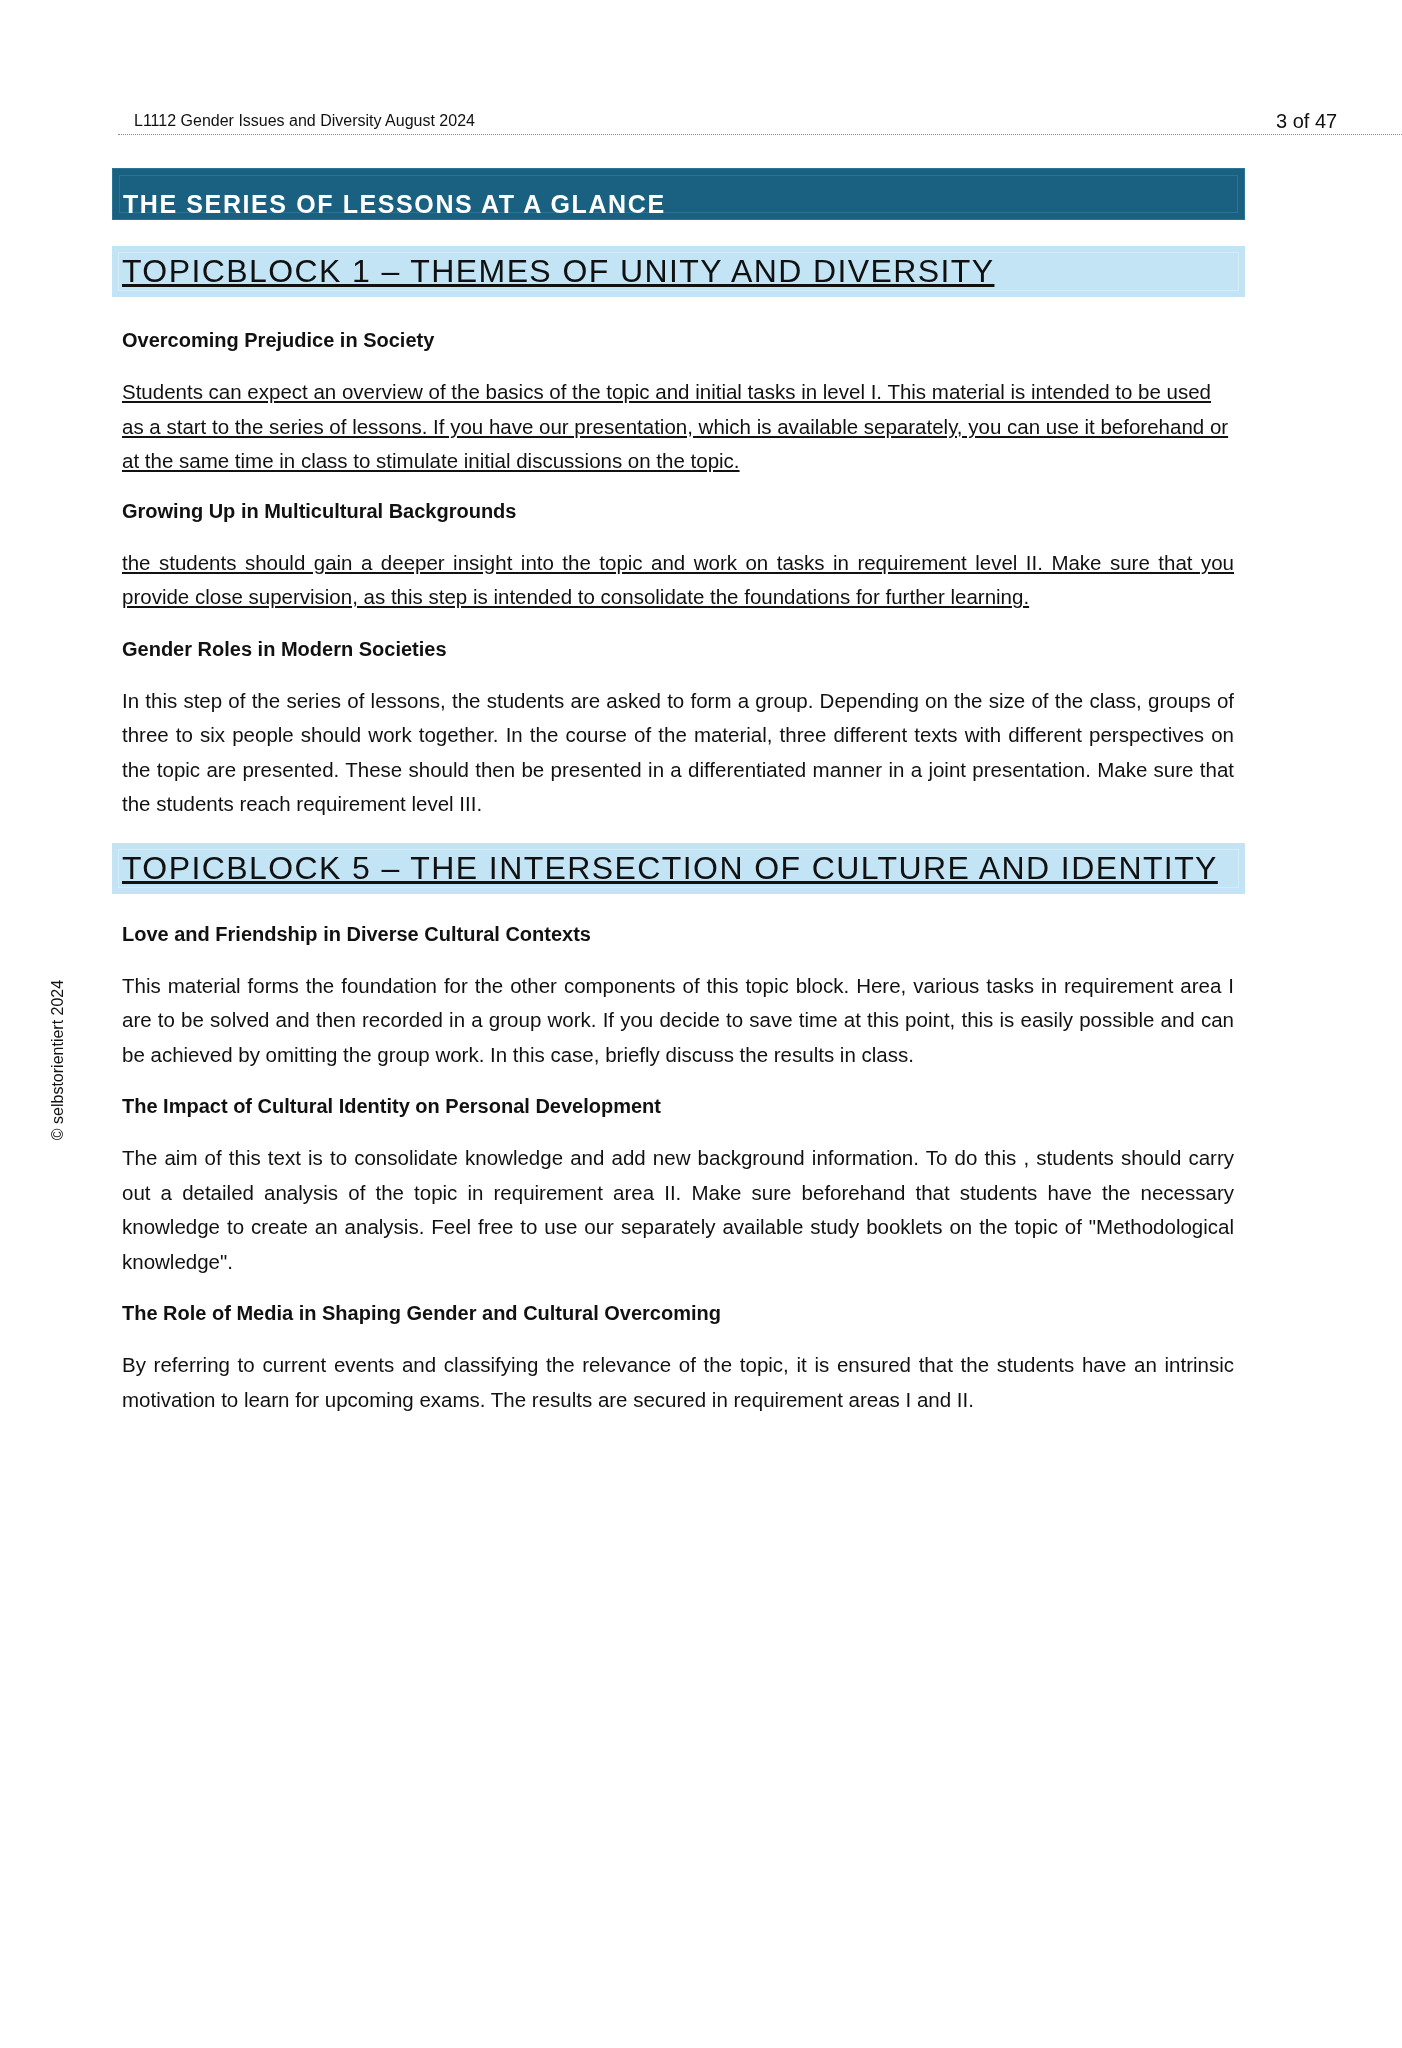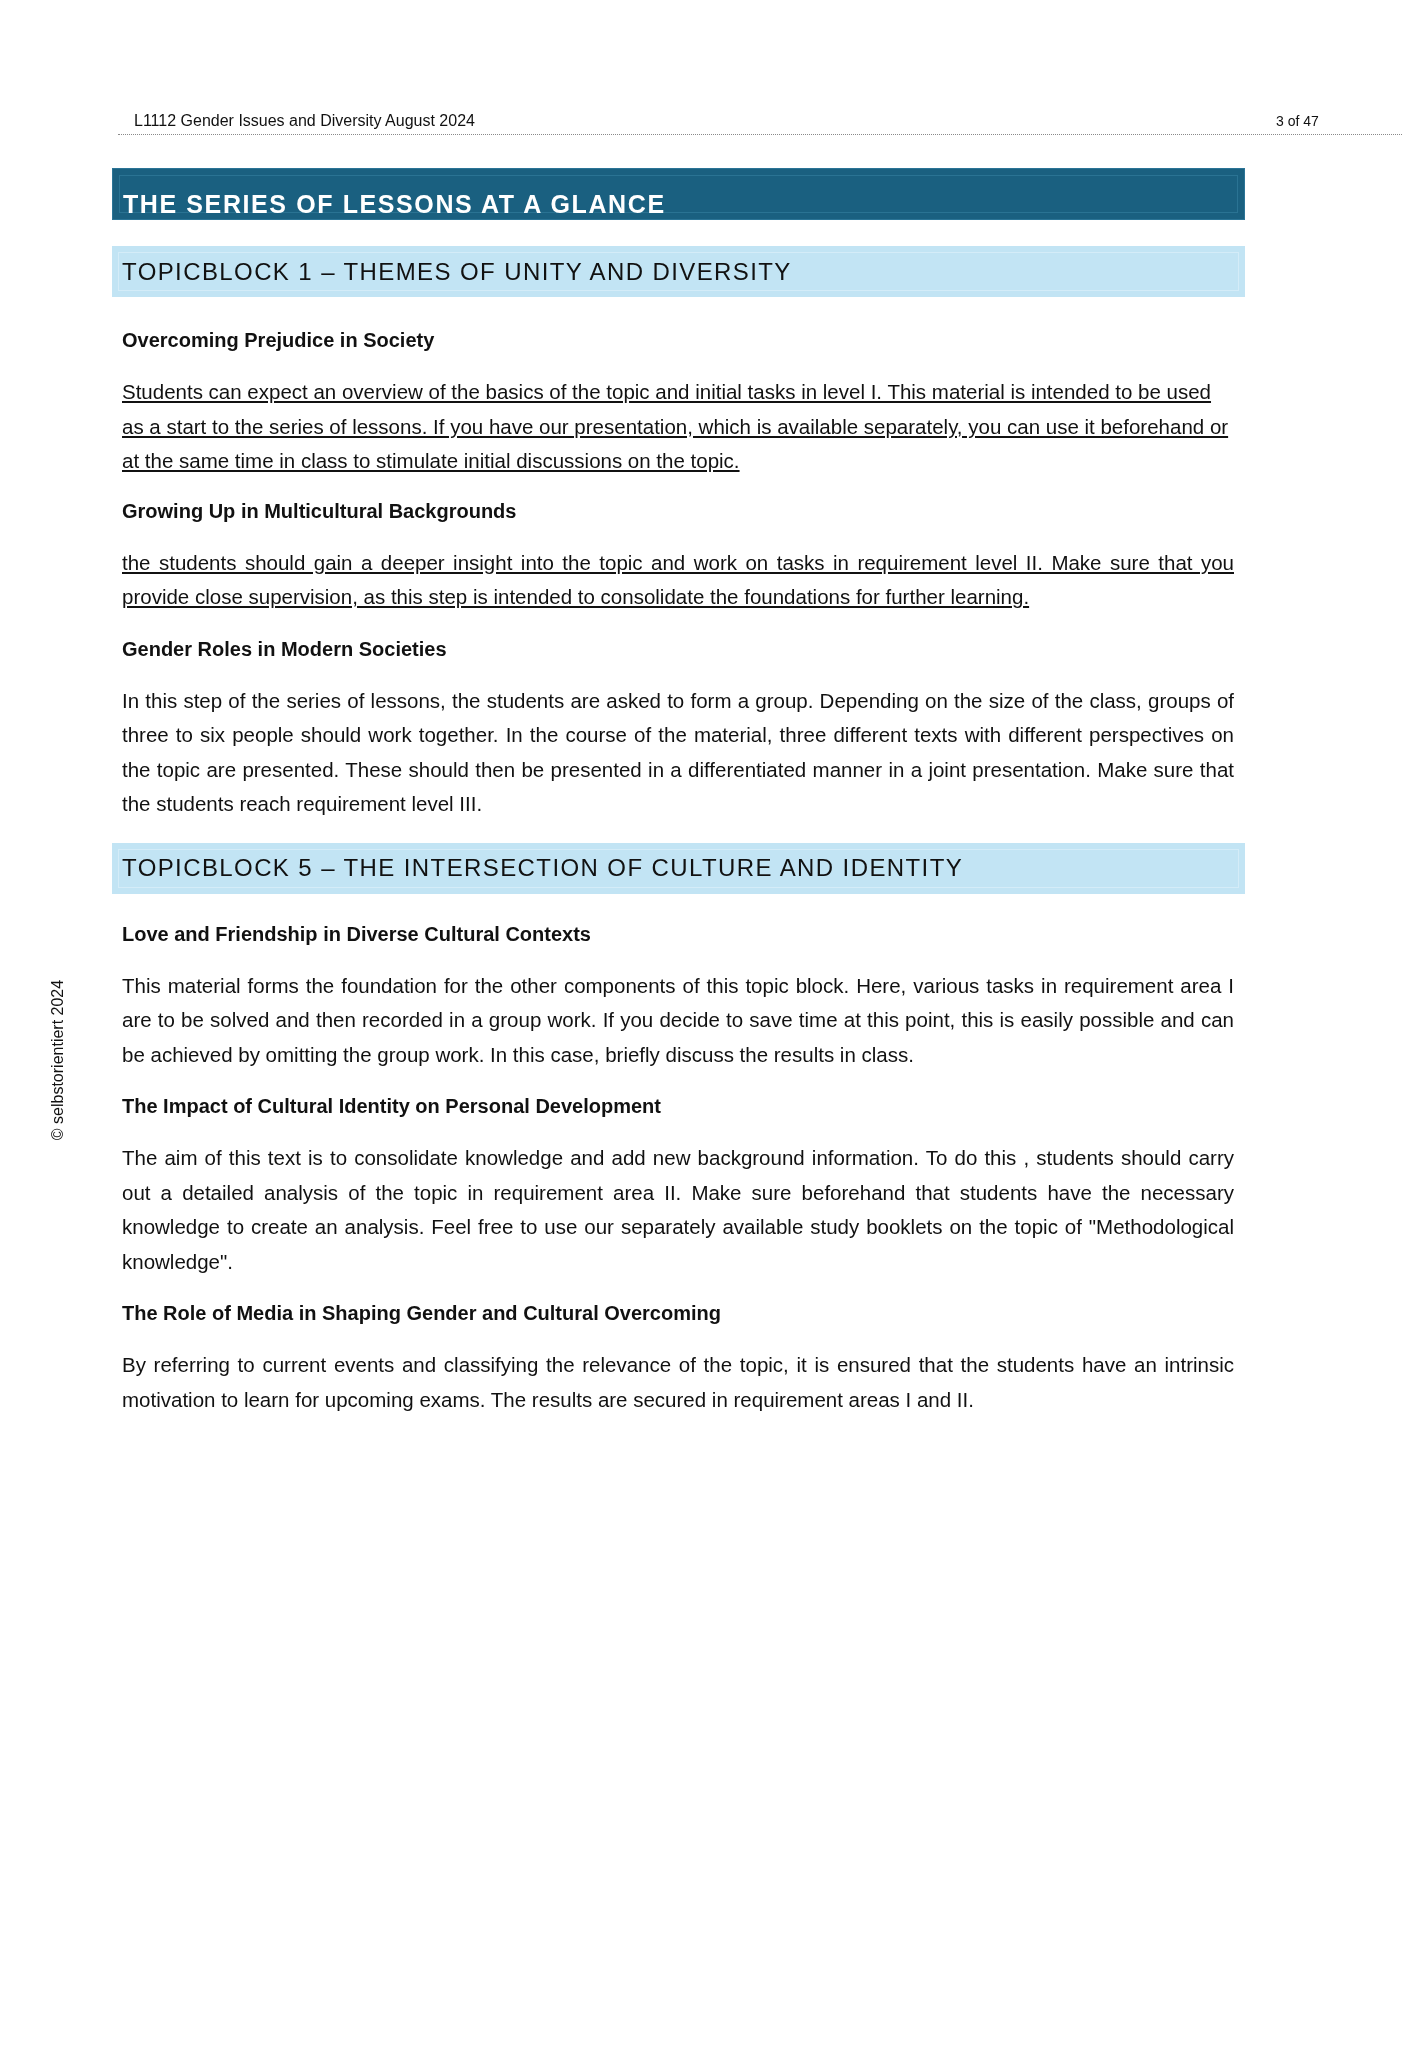--- a/index.html
+++ b/index.html
@@ -28,21 +28,21 @@
     left: 16px;
     top: 2px;
     font-size: 16px;
     line-height: 18px;
     color: #111;
   }
   .header-page {
     position: absolute;
     left: 1158px;
     top: 2px;
-    font-size: 14px;
+    font-size: 20px;
     line-height: 18px;
     color: #111;
   }
   .copyright {
     position: absolute;
     left: 58px;
     top: 1060px;
     transform: translate(-50%, -50%) rotate(-90deg);
     white-space: nowrap;
     font-size: 16px;
@@ -74,22 +74,23 @@
     background: #c2e4f4;
     height: 51px;
     box-sizing: border-box;
     box-shadow: inset 0 0 0 6px #c2e4f4, inset 0 0 0 7px #d4ecf8;
     display: flex;
     align-items: center;
     padding-left: 10px;
   }
   .topic-banner-title {
     color: #111111;
-    font-size: 24px;
+    font-size: 32px;
     letter-spacing: 1.4px;
+    text-decoration: underline;
   }
   .section-heading {
     font-weight: bold;
     font-size: 20px;
     line-height: 24px;
     padding-left: 10px;
     color: #111;
   }
   .section-body {
     font-size: 20.5px;

